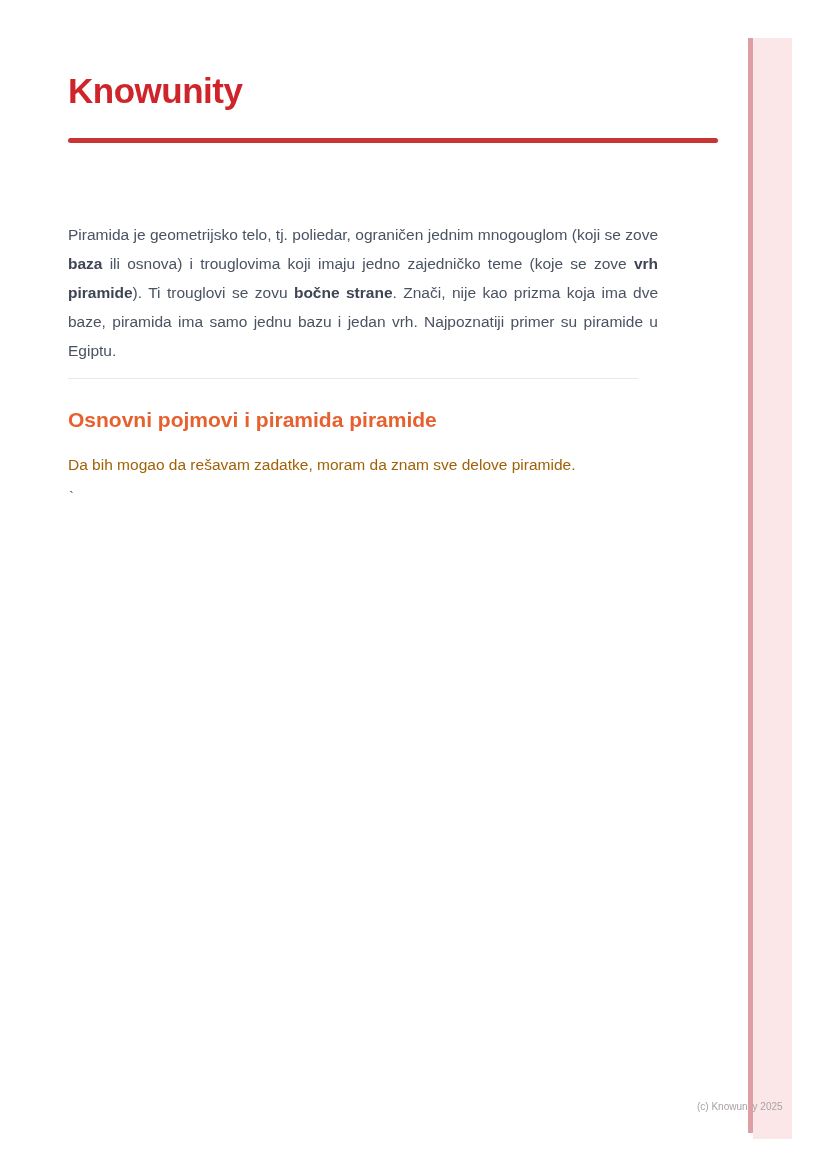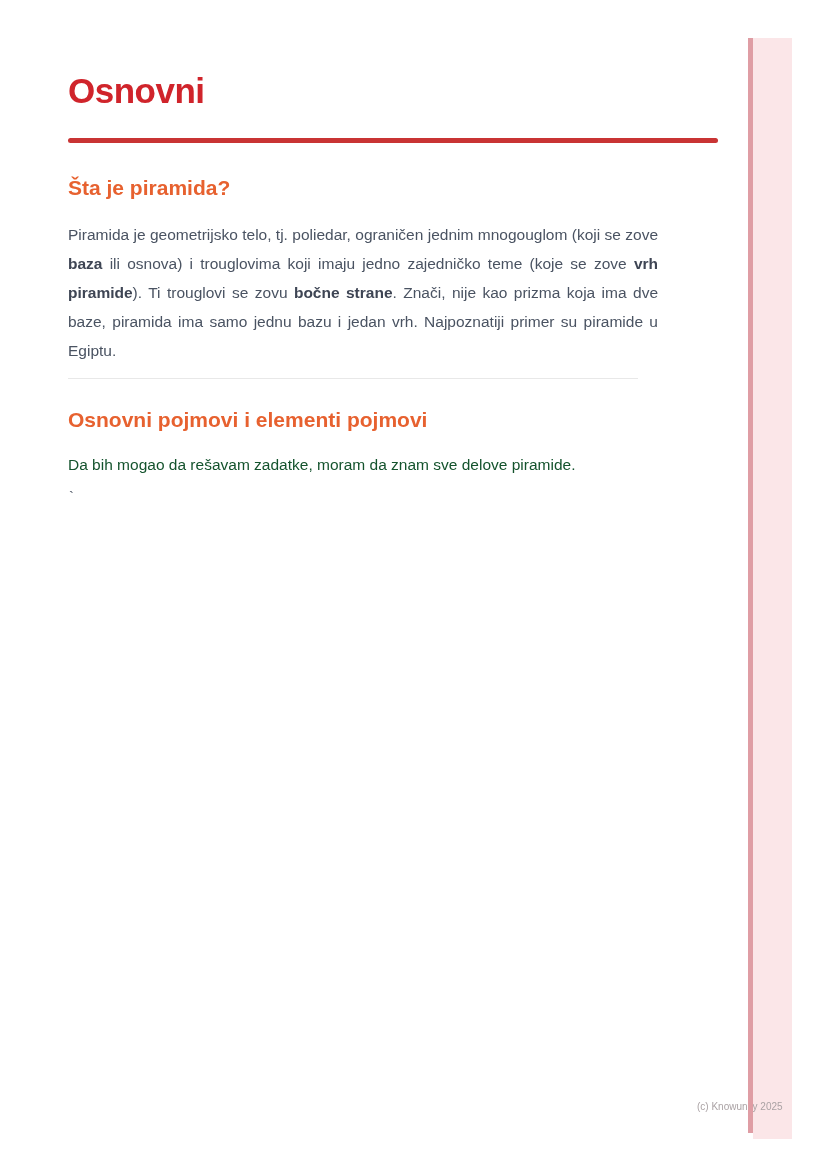--- a/index.html
+++ b/index.html
@@ -65,21 +65,21 @@
     left:68px;top:378px;
     width:570px;height:1px;
     background:#e8e8e8;
   }
   .body-line{
     position:absolute;
     left:68px;top:450px;
     width:600px;
     font-size:15.5px;
     line-height:29px;
-    color:#14532d;
+    color:#a16207;
   }
   .stray-mark{
     position:absolute;
     left:69px;top:488px;
     font-size:15px;
     color:#4a5362;
   }
   .page-footer{
     position:absolute;
     left:697px;top:1101px;
@@ -91,31 +91,30 @@
   }
 </style>
 </head>
 <body>
 
 <div class="page">
 
   <div class="side-stripe-fill"></div>
   <div class="side-stripe-edge"></div>
 
-  <h1 class="doc-title" style="margin:0;">Osnovni</h1>
+  <h1 class="doc-title" style="margin:0;">Knowunity</h1>
 
   <div class="title-rule"></div>
 
-  <h2 class="section-heading heading-1" style="margin:0;">Šta je piramida?</h2>
 
   <p class="body-paragraph" style="margin:0;"><span>Piramida je geometrijsko telo, tj. poliedar, ograničen jednim mnogouglom (koji se zove </span><b>baza</b><span> ili osnova) i trouglovima koji imaju jedno zajedničko teme (koje se zove </span><b>vrh piramide</b><span>). Ti trouglovi se zovu </span><b>bočne strane</b><span>. Znači, nije kao prizma koja ima dve baze, piramida ima samo jednu bazu i jedan vrh. Najpoznatiji primer su piramide u Egiptu.</span></p>
 
   <div class="section-divider"></div>
 
-  <h2 class="section-heading heading-2" style="margin:0;">Osnovni pojmovi i elementi pojmovi</h2>
+  <h2 class="section-heading heading-2" style="margin:0;">Osnovni pojmovi i piramida piramide</h2>
 
   <p class="body-line" style="margin:0;">Da bih mogao da rešavam zadatke, moram da znam sve delove piramide.</p>
 
   <span class="stray-mark">`</span>
 
   <div class="page-footer">(c) Knowunity 2025</div>
 
 </div>
 
 </body></html>

